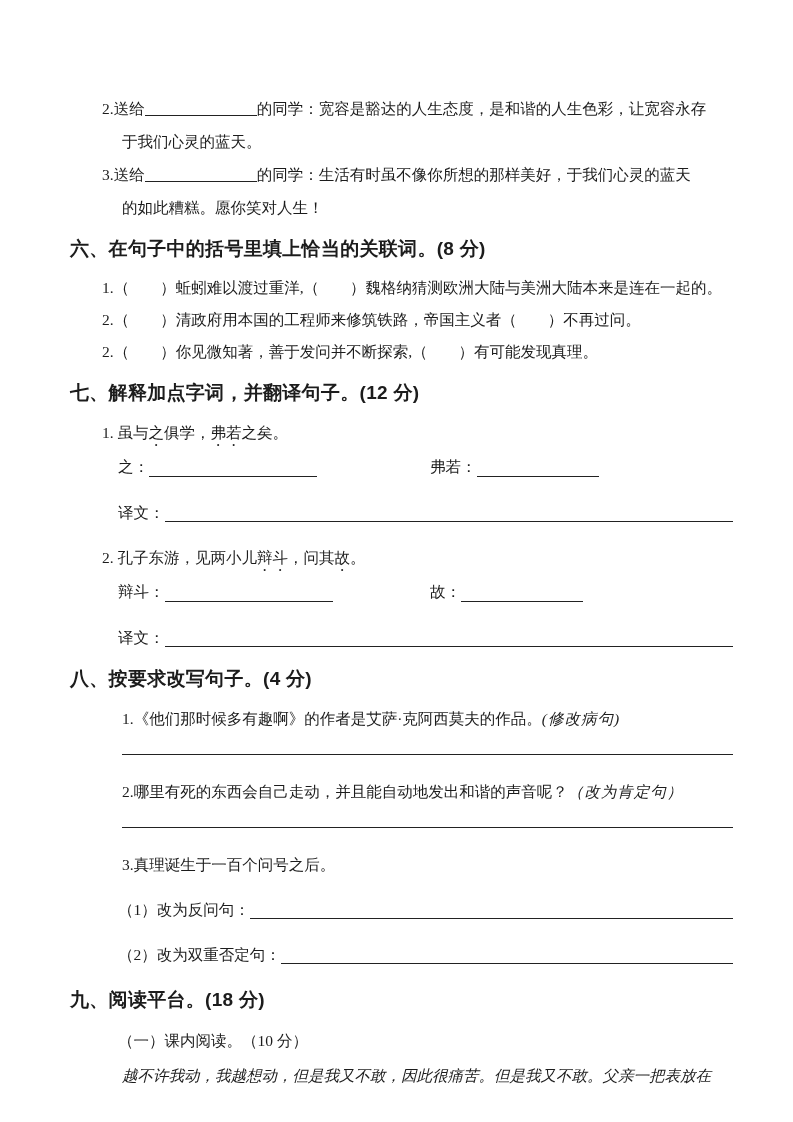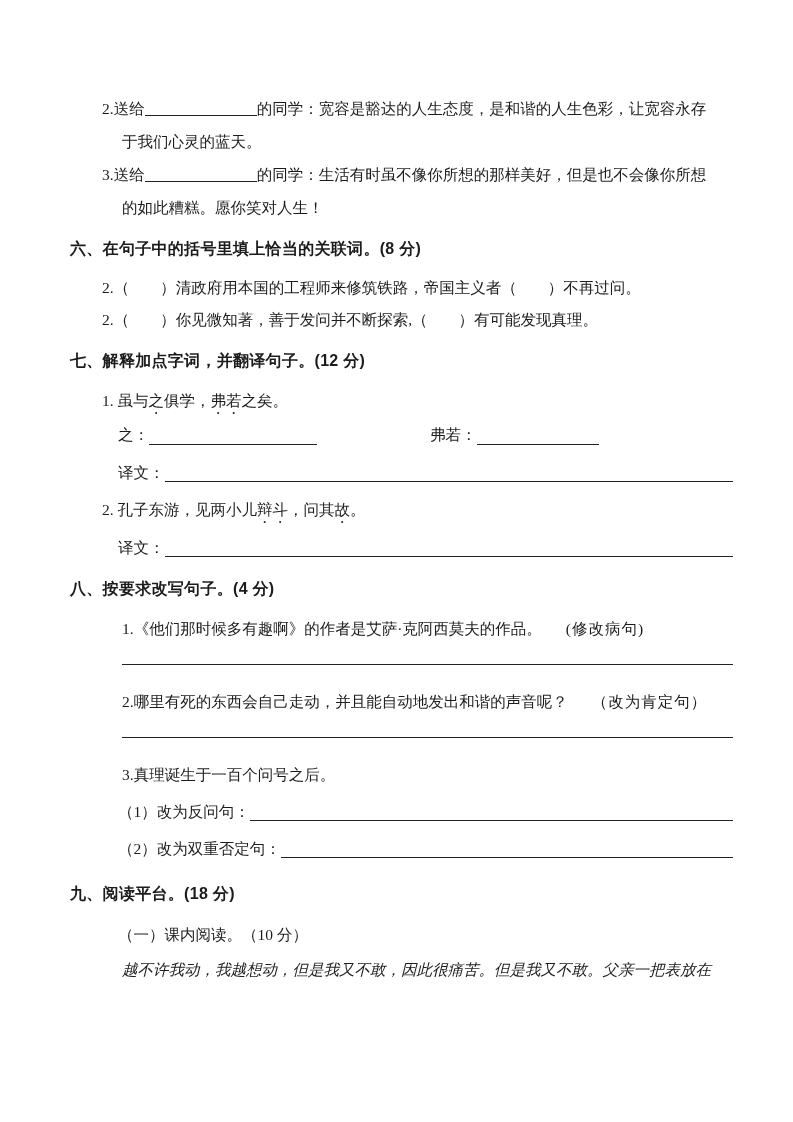--- a/index.html
+++ b/index.html
@@ -15,21 +15,21 @@
     font-size:15.5px;
     overflow:hidden;
   }
   .body-line { line-height:33px; white-space:nowrap; }
   .indent-1 { padding-left:32px; }
   .indent-2 { padding-left:52px; }
   .indent-3 { padding-left:48px; }
   .sec-title {
     font-family:"Liberation Sans","DejaVu Sans",sans-serif;
     font-weight:700;
-    font-size:16px;
+    font-size:19px;
     line-height:28px;
     margin-top:11px;
     margin-bottom:9px;
     letter-spacing:0.3px;
     white-space:nowrap;
   }
   .blank {
     display:inline-block;
     border-bottom:1.4px solid #222;
     height:15px;
@@ -43,41 +43,42 @@
   .tg1 { width:312px; display:flex; align-items:flex-end; }
   .tg1 .tblank { width:168px; border-bottom:1.4px solid #222; margin-bottom:7px; }
   .tg2 { display:flex; align-items:flex-end; flex:1; }
   .tg2 .tblank { width:122px; border-bottom:1.4px solid #222; margin-bottom:7px; }
   .em-dot {
     -webkit-text-emphasis:filled dot;
     -webkit-text-emphasis-position:under;
     text-emphasis:filled dot;
     text-emphasis-position:under right;
   }
-  .note { letter-spacing:1px;margin-left:24px; }
+  .note { font-style:italic; letter-spacing:1px; }
   .kai { font-style:italic; }
   .answer-gap { margin-top:19px; margin-bottom:13px; }
-  .sp-sm { margin-top:4px; }
+  .sp-sm { margin-top:12px; }
 </style>
 </head>
 <body>
 
 <div class="page">
 
   <div class="body-line indent-1">
     <span>2.送给</span><span class="blank blank-gift"></span><span>的同学：宽容是豁达的人生态度，是和谐的人生色彩，让宽容永存</span>
   </div>
   <div class="body-line indent-2">于我们心灵的蓝天。</div>
 
   <div class="body-line indent-1">
-    <span>3.送给</span><span class="blank blank-gift"></span><span>的同学：生活有时虽不像你所想的那样美好，但是也不会像你所想</span>
+    <span>3.送给</span><span class="blank blank-gift"></span><span>的同学：生活有时虽不像你所想的那样美好，于我们心灵的蓝天</span>
   </div>
   <div class="body-line indent-2">的如此糟糕。愿你笑对人生！</div>
 
   <div class="sec-title">六、在句子中的括号里填上恰当的关联词。(8 分)</div>
+  <div class="body-line indent-1" style="line-height:32px">1.（　　）蚯蚓难以渡过重洋,（　　）魏格纳猜测欧洲大陆与美洲大陆本来是连在一起的。</div>
   <div class="body-line indent-1" style="line-height:32px">2.（　　）清政府用本国的工程师来修筑铁路，帝国主义者（　　）不再过问。</div>
   <div class="body-line indent-1" style="line-height:32px">2.（　　）你见微知著，善于发问并不断探索,（　　）有可能发现真理。</div>
 
   <div class="sec-title">七、解释加点字词，并翻译句子。(12 分)</div>
 
   <div class="body-line indent-1">
     <span>1. 虽与</span><span class="em-dot">之</span><span>俱学，</span><span class="em-dot">弗若</span><span>之矣。</span>
   </div>
   <div class="term-row indent-3">
     <div class="tg1">
@@ -89,20 +90,30 @@
       <span class="tblank"></span>
     </div>
   </div>
   <div class="fill-row indent-3 sp-sm">
     <span class="lbl">译文：</span>
     <span class="fill"></span>
   </div>
 
   <div class="body-line indent-1 sp-sm">
     <span>2. 孔子东游，见两小儿</span><span class="em-dot">辩斗</span><span>，问其</span><span class="em-dot">故</span><span>。</span>
+  </div>
+  <div class="term-row indent-3">
+    <div class="tg1">
+      <span class="lbl">辩斗：</span>
+      <span class="tblank"></span>
+    </div>
+    <div class="tg2">
+      <span class="lbl">故：</span>
+      <span class="tblank"></span>
+    </div>
   </div>
   <div class="fill-row indent-3 sp-sm">
     <span class="lbl">译文：</span>
     <span class="fill"></span>
   </div>
 
   <div class="sec-title">八、按要求改写句子。(4 分)</div>
 
   <div class="body-line indent-2" style="margin-top:6px">
     <span>1.《他们那时候多有趣啊》的作者是艾萨·克阿西莫夫的作品。</span><span class="note">(修改病句)</span>

